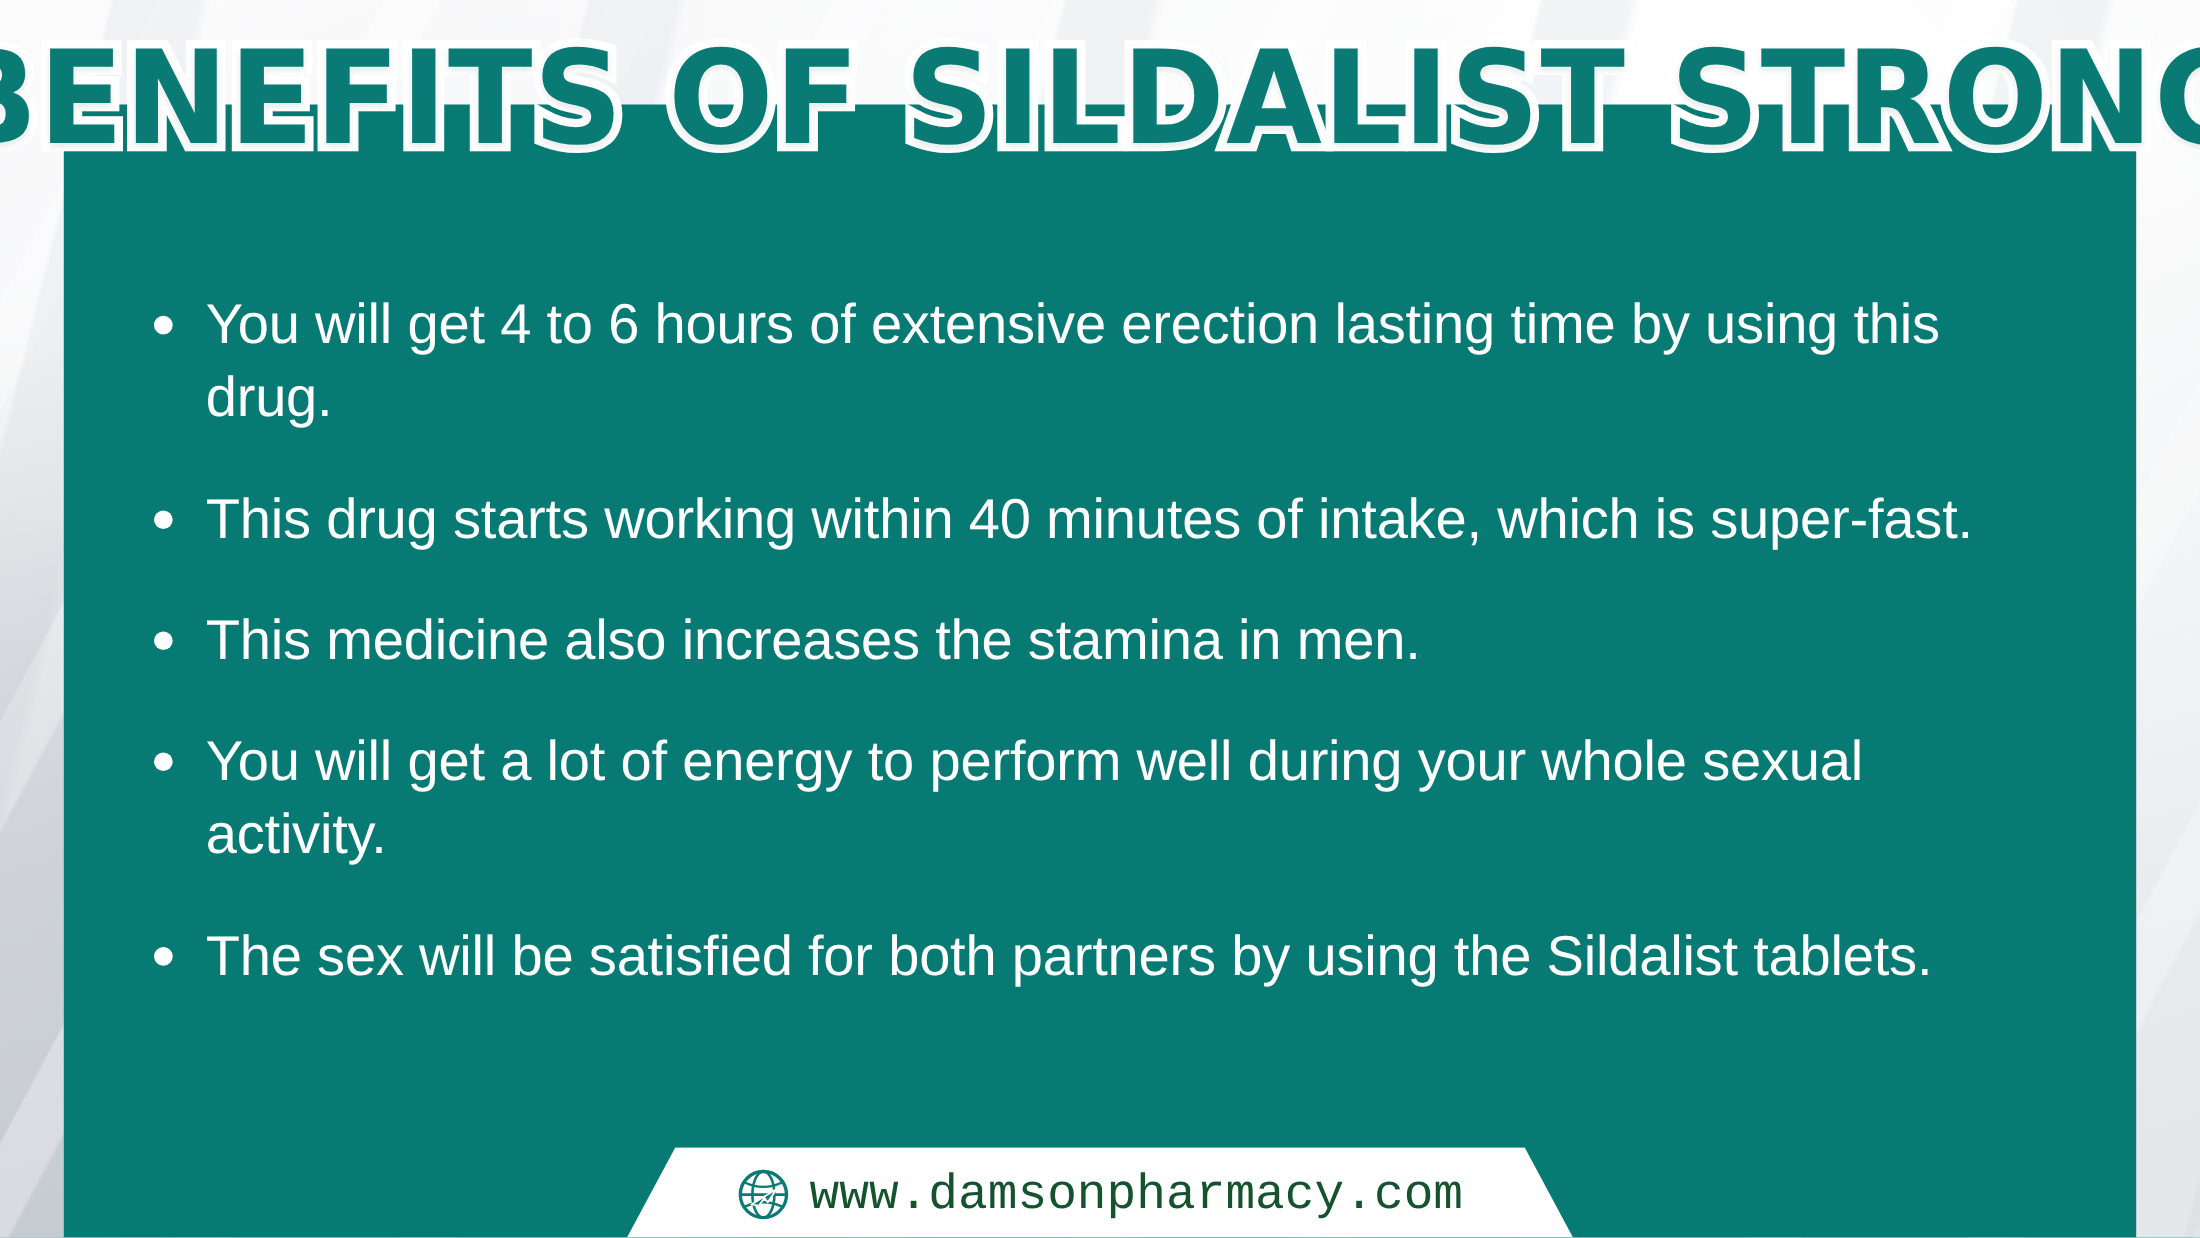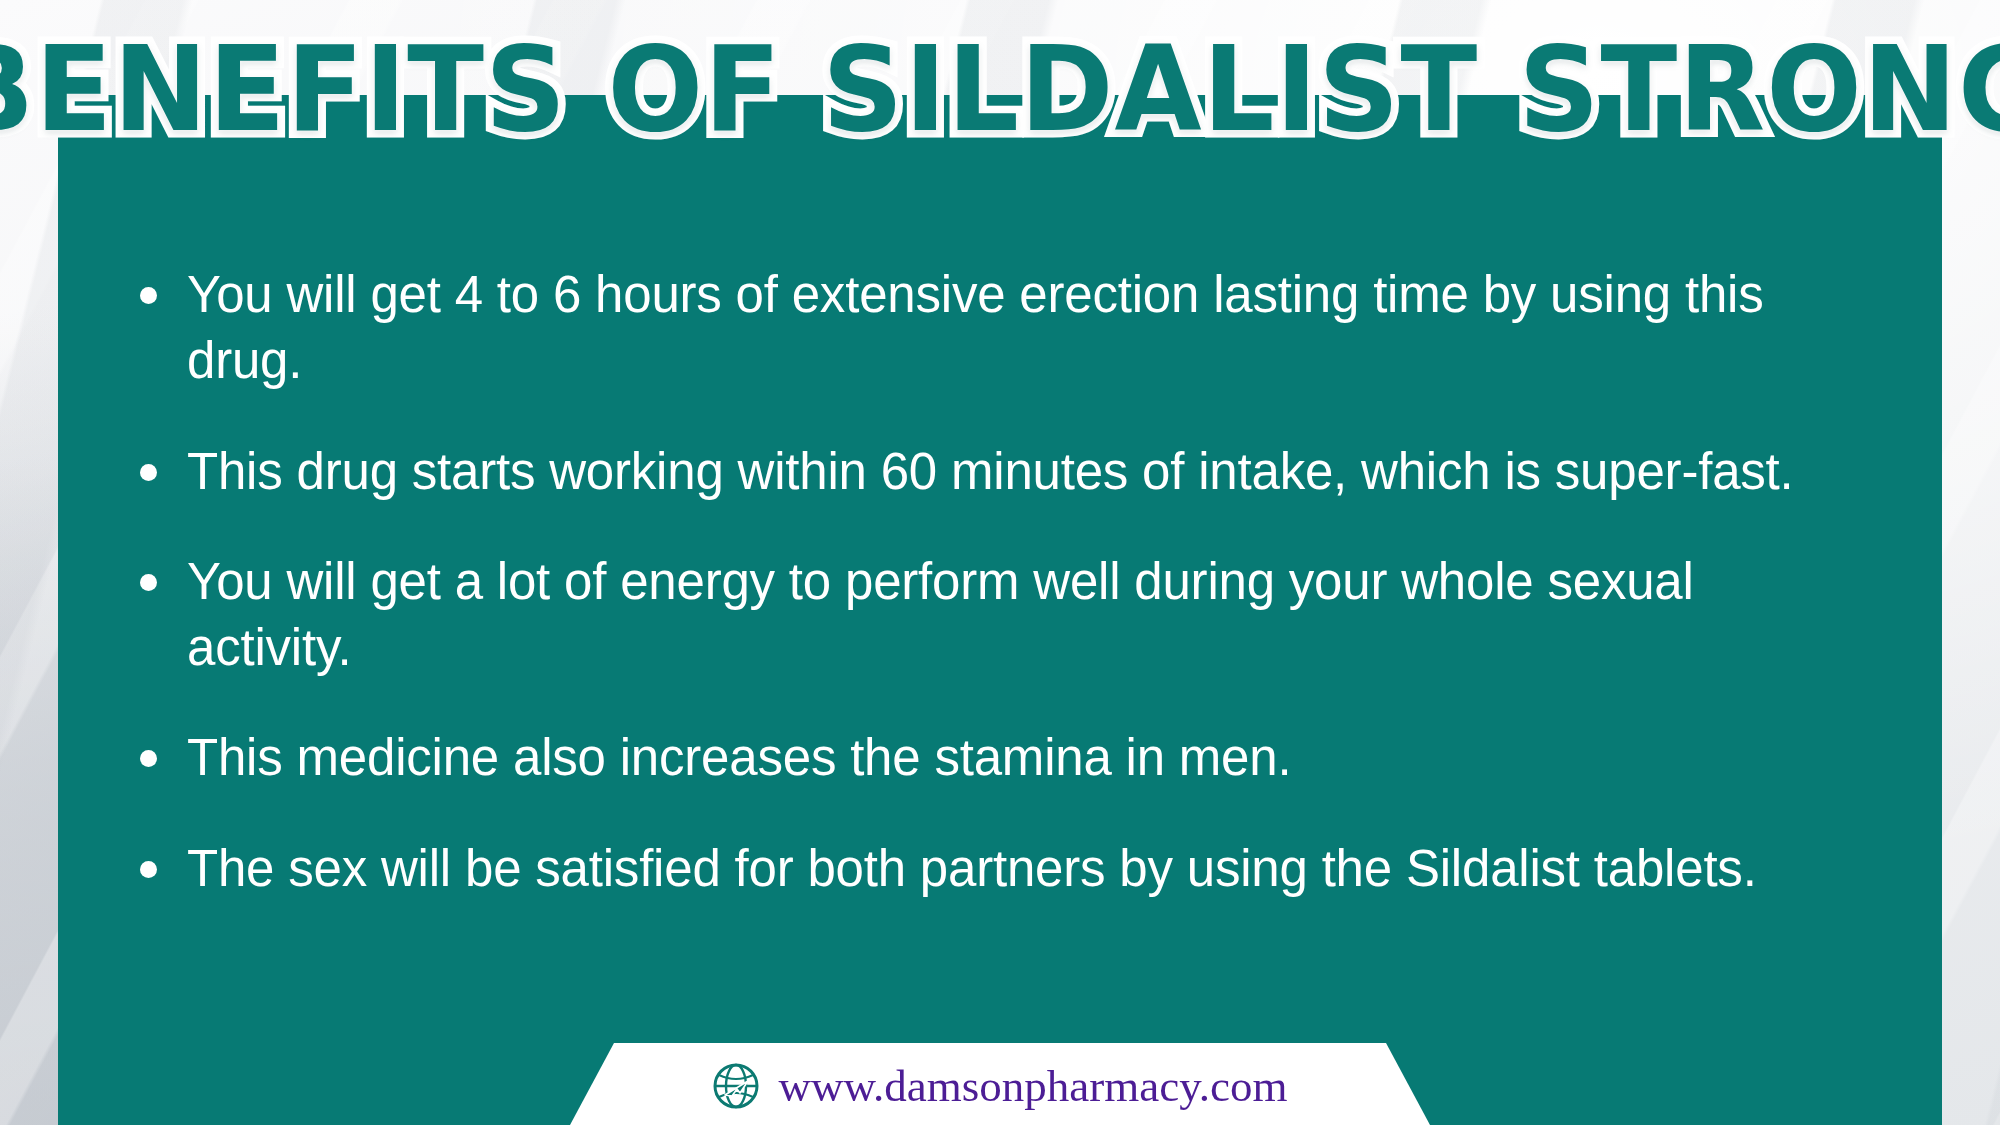--- a/index.html
+++ b/index.html
@@ -147,22 +147,22 @@
     gap: 18px;
     padding-top: 4px;
   }
   .globe {
     width: 48px;
     height: 48px;
     flex: 0 0 auto;
     display: block;
   }
   .site {
-    color: #4c1d95;
-    font-family: Liberation Serif, serif;
+    color: #14532d;
+    font-family: Liberation Mono, monospace;
     font-size: 45px;
     font-weight: 400;
     letter-spacing: 0px;
     white-space: nowrap;
   }
 </style>
 </head>
 <body>
 
 <div class="poster">
@@ -177,31 +177,31 @@
 
   <div class="list">
 
     <div class="item">
       <span class="dot"></span>
       <span class="item-text">You will get 4 to 6 hours of extensive erection lasting time by using this drug.</span>
     </div>
 
     <div class="item">
       <span class="dot"></span>
-      <span class="item-text">This drug starts working within 60 minutes of intake, which is super-fast.</span>
+      <span class="item-text">This drug starts working within 40 minutes of intake, which is super-fast.</span>
+    </div>
+
+    <div class="item">
+      <span class="dot"></span>
+      <span class="item-text">This medicine also increases the stamina in men.</span>
     </div>
 
     <div class="item">
       <span class="dot"></span>
       <span class="item-text">You will get a lot of energy to perform well during your whole sexual activity.</span>
-    </div>
-
-    <div class="item">
-      <span class="dot"></span>
-      <span class="item-text">This medicine also increases the stamina in men.</span>
     </div>
 
     <div class="item">
       <span class="dot"></span>
       <span class="item-text">The sex will be satisfied for both partners by using the Sildalist tablets.</span>
     </div>
 
   </div>
 
   <div class="footer">

